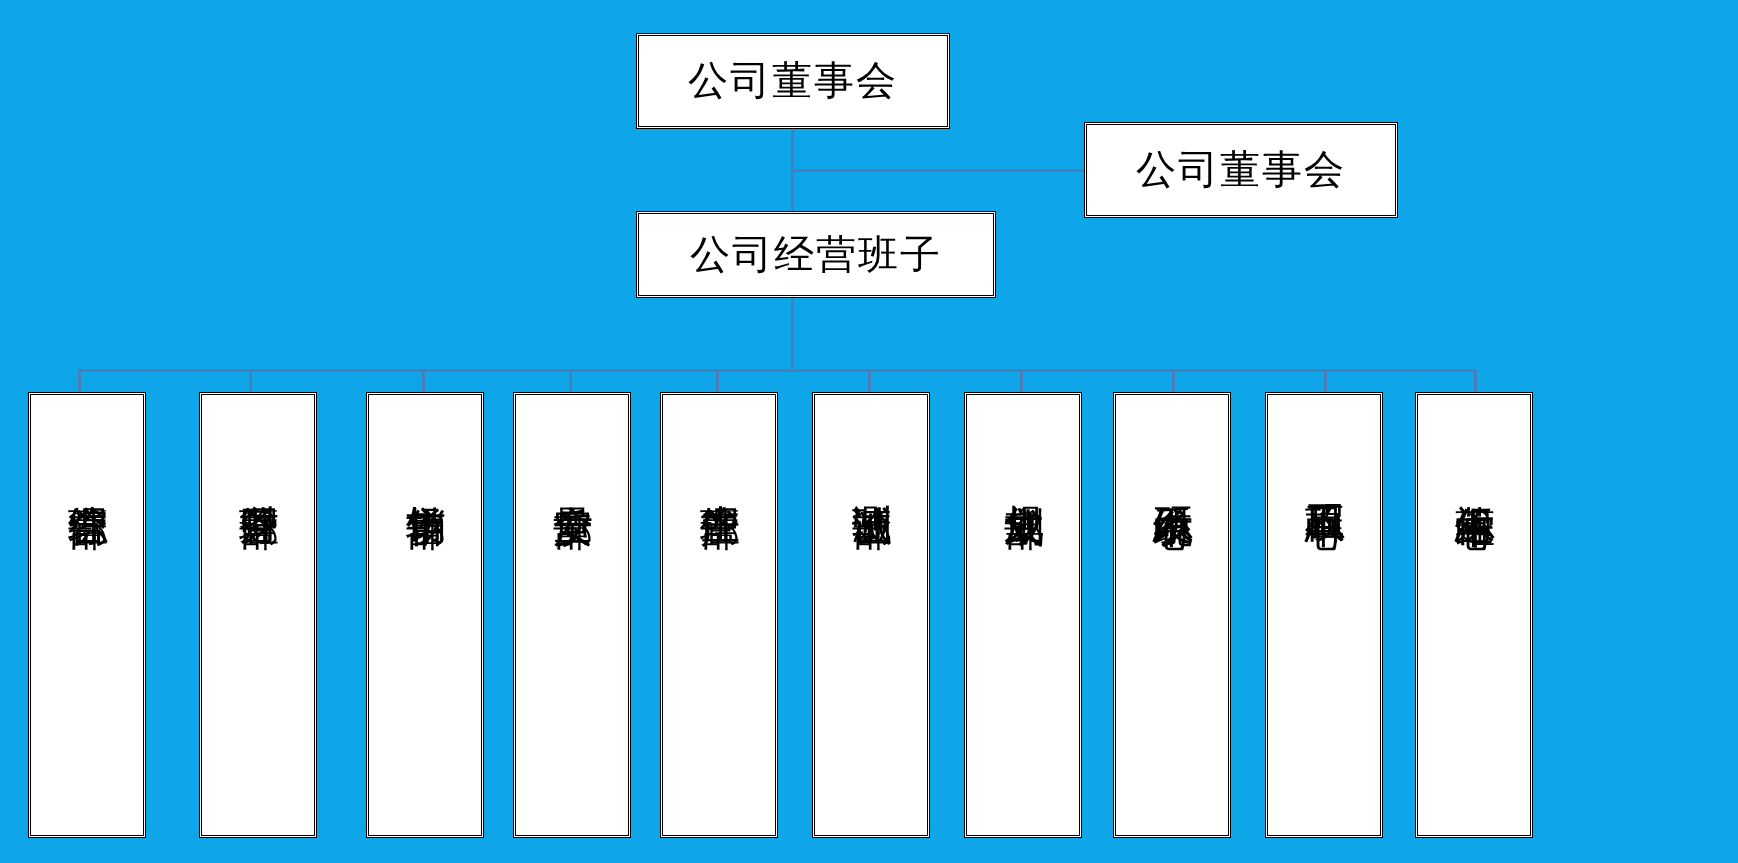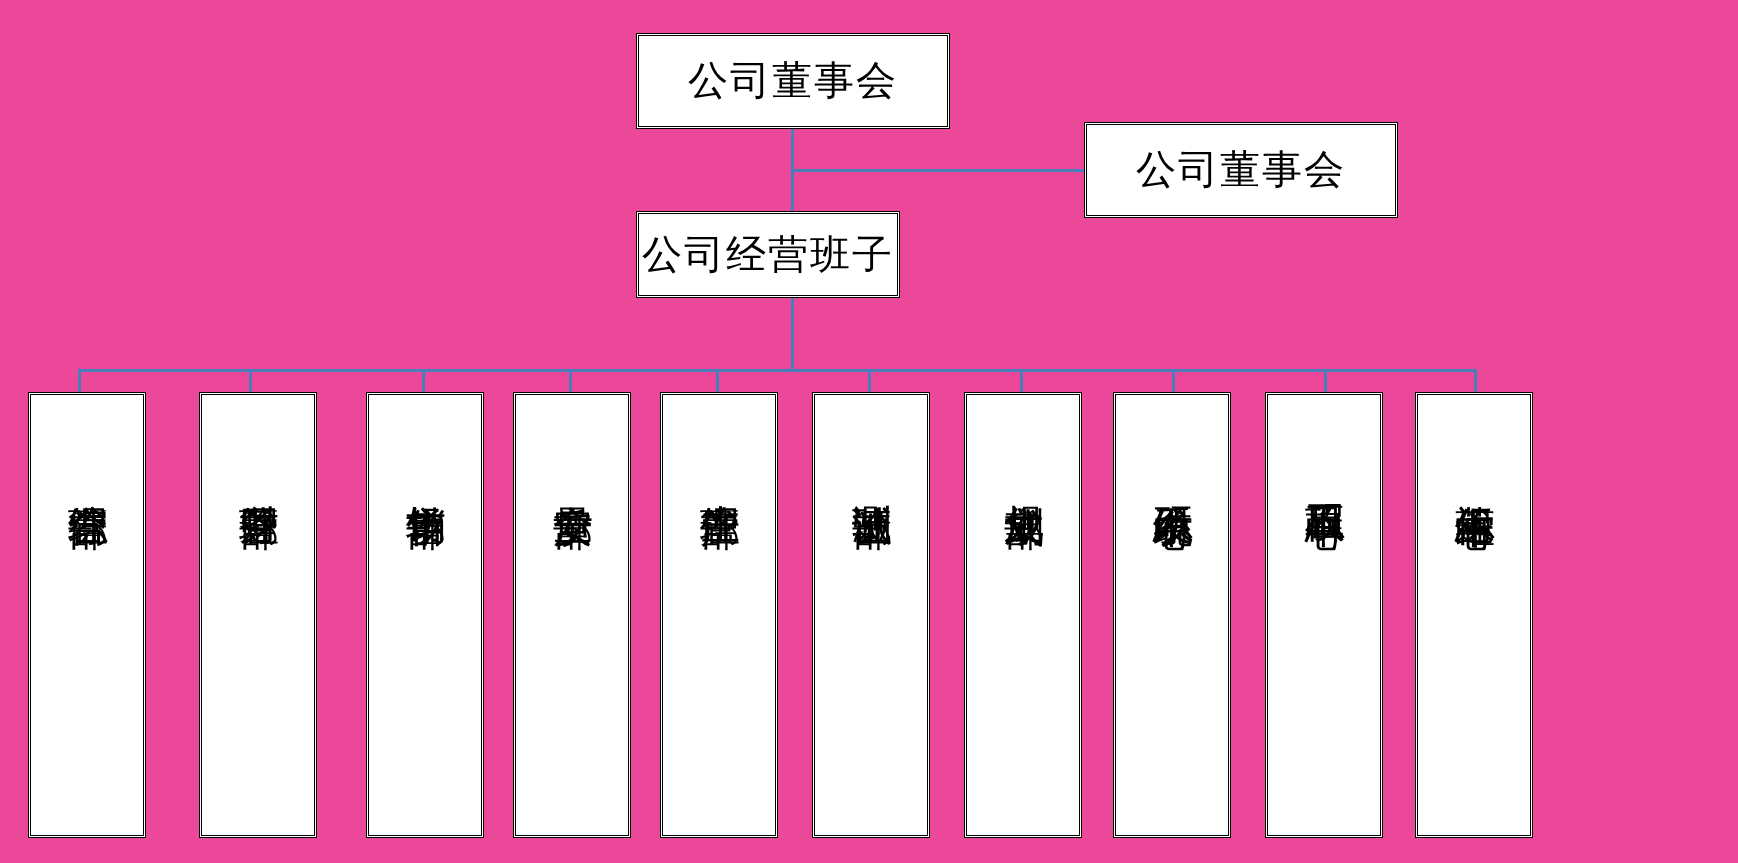--- a/index.html
+++ b/index.html
@@ -9,21 +9,21 @@
   }
   body {
     font-family: "Liberation Serif", "DejaVu Serif", serif;
     color: #000000;
   }
 
   #org-chart {
     position: relative;
     width: 1738px;
     height: 863px;
-    background: #ec4899;
+    background: #0ea5e9;
     overflow: hidden;
     font-family: Liberation Serif, serif;
   }
 
   
   .node {
     position: absolute;
     box-sizing: border-box;
     background: #ffffff;
     border: 3px double #000000;
@@ -35,21 +35,21 @@
     font-size: 40px;
     line-height: 1.05;
     letter-spacing: 2px;
     white-space: nowrap;
     color: #000000;
   }
 
   
   .node-board      { left: 636px;  top: 33px;  width: 314px; height: 96px;  }
   .node-supervisor { left: 1084px; top: 122px; width: 314px; height: 96px;  }
-  .node-management { left: 636px;  top: 211px; width: 264px; height: 87px;  }
+  .node-management { left: 636px;  top: 211px; width: 360px; height: 87px;  }
 
   
   .dept {
     position: absolute;
     top: 392px;
     width: 118px;
     height: 446px;
     box-sizing: border-box;
     border: 3px double #000000;
     background: #ffffff;

